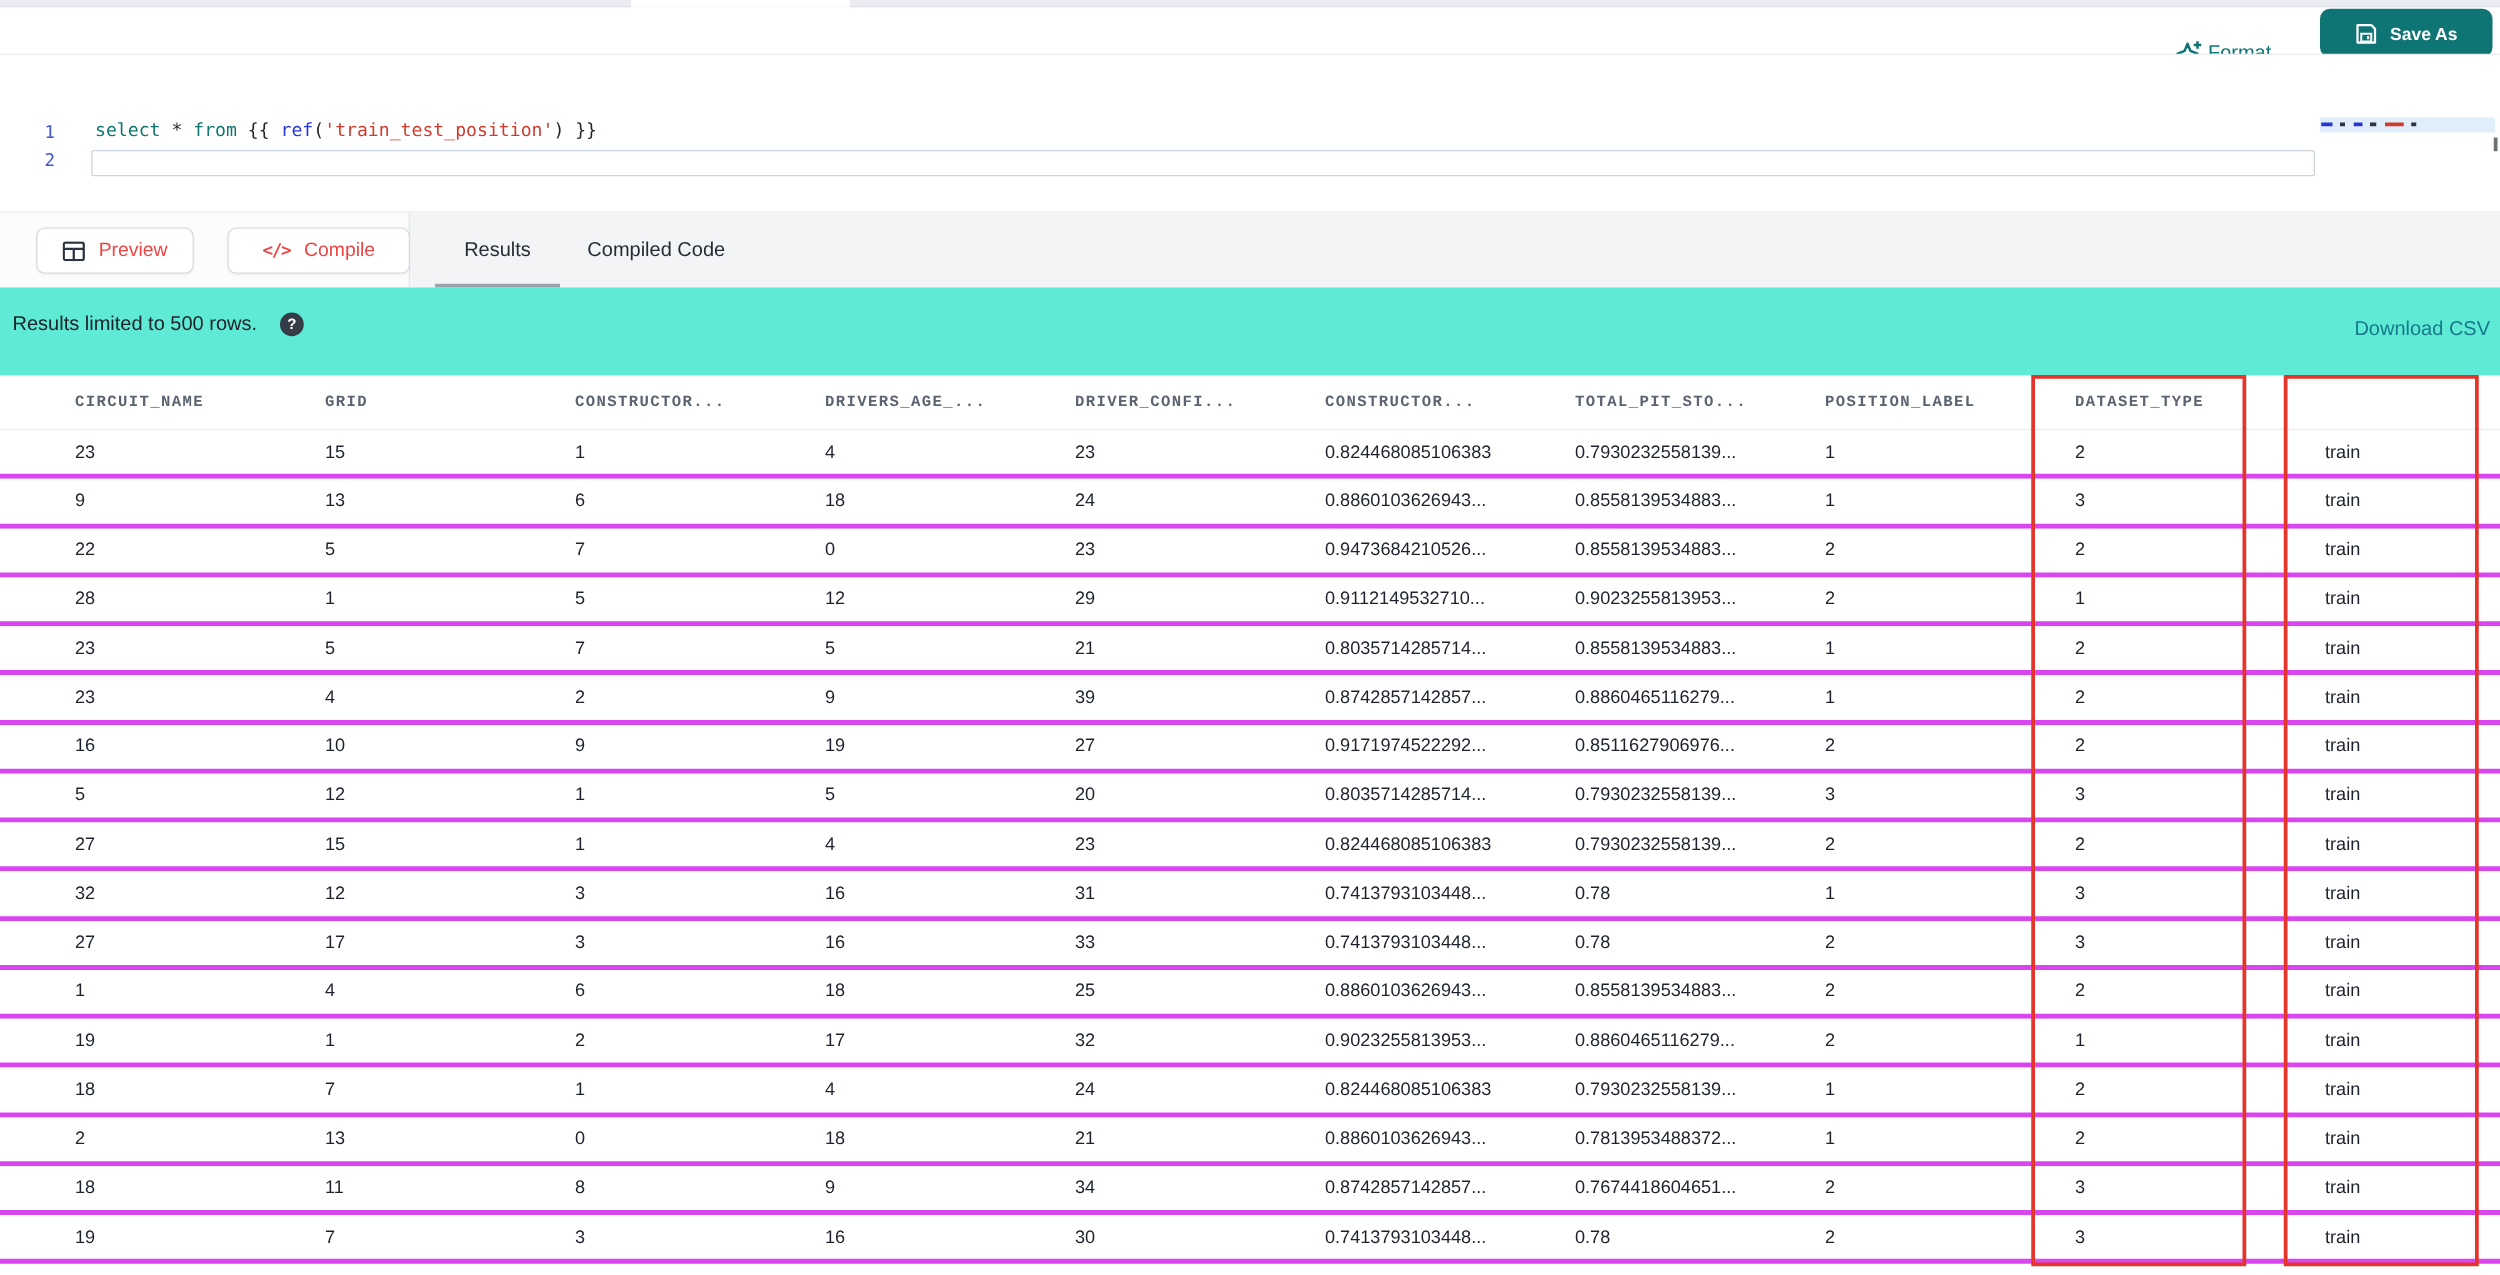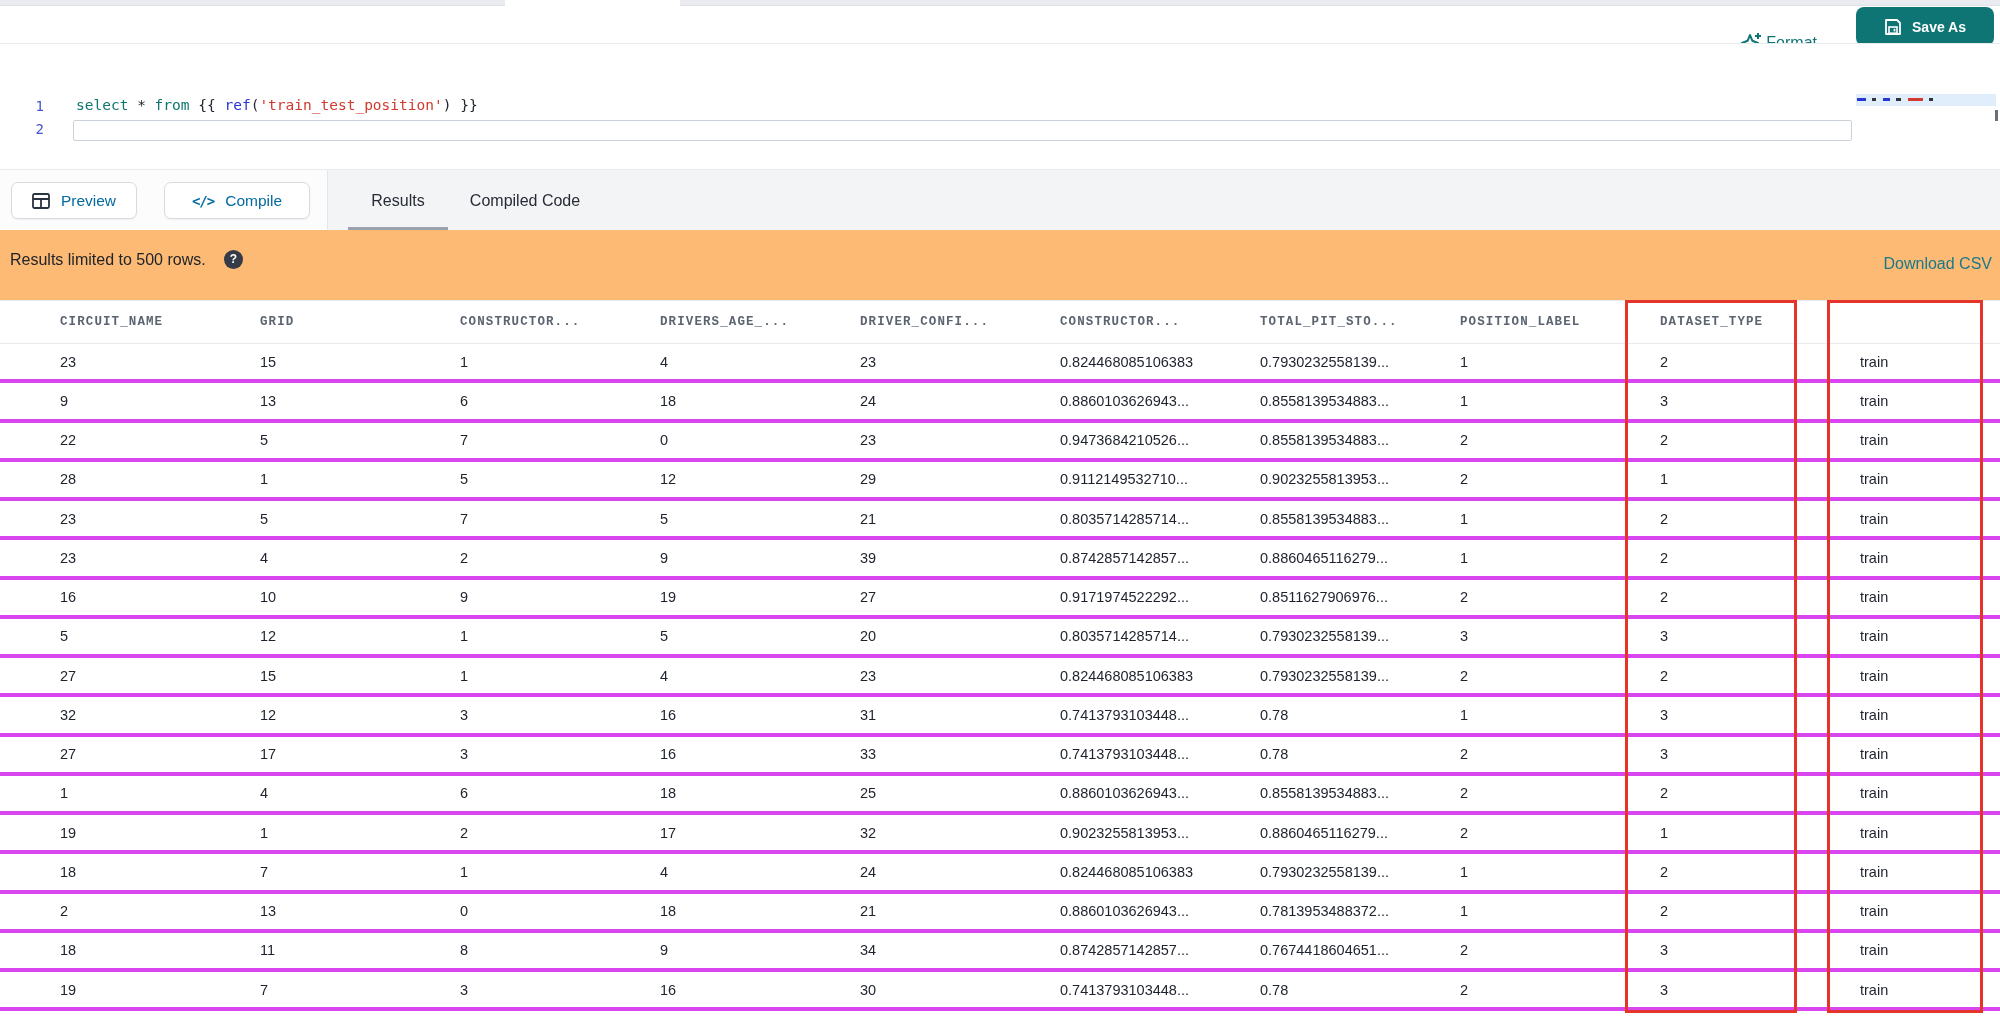--- a/index.html
+++ b/index.html
@@ -37,33 +37,33 @@
   #minimap { position:absolute; left:1856px; top:50px; width:140px; height:12px; background:#e0eefb; }
   #minimap .dash { display:inline-block; height:3px; margin:4px 1px 0 1px; vertical-align:top; }
   #scroll-dot { position:absolute; left:1995px; top:66px; width:3px; height:11px; background:#6b7077; }
 
   
   #toolbar { left:0; top:169px; width:2000px; height:61px; background:#fcfcfd; border-top:1px solid #e9ebee; }
   #toolbar .tabs-bg { position:absolute; left:327px; top:0; right:0; height:61px; background:#f3f4f6;
                       border-left:1px solid #e4e7ea; }
   .tool-btn { position:absolute; top:12px; height:37px; background:#ffffff; border:1px solid #d8dce1;
               border-radius:7px; display:flex; align-items:center; justify-content:center; gap:11px;
-              font-size:15.5px; color:#0369a1; cursor:pointer; box-shadow:0 1px 2px rgba(20,30,50,.06);
-              font-family:"Liberation Sans", sans-serif; }
+              font-size:15.5px; color:#ef4444; cursor:pointer; box-shadow:0 1px 2px rgba(20,30,50,.06);
+              font-family:"Liberation Sans", sans-serif;margin-left:18px; }
   #preview-btn { left:11px; width:126px; }
   #compile-btn { left:164px; width:146px; }
   .compile-glyph { font-family:"DejaVu Sans Mono", monospace; font-weight:bold; font-size:14px; letter-spacing:-1px; }
   .tab { position:absolute; top:0; height:61px; display:flex; align-items:center; justify-content:center;
          font-size:16px; color:#262b35; cursor:pointer; }
   #tab-results { left:348px; width:100px; }
   #tab-compiled { left:452px; width:146px; }
   #tab-results .underline { position:absolute; left:0; bottom:1px; width:100px; height:3px; background:#9aa2ad; }
 
   
-  #results-bar { left:0; top:230px; width:2000px; height:70px; background:#fdba74; }
+  #results-bar { left:0; top:230px; width:2000px; height:70px; background:#5eead4; }
   #limit-text { position:absolute; left:10px; top:21px; font-size:16px; color:#20242b; }
   #help-icon { position:absolute; left:224px; top:20px; width:19px; height:19px; border-radius:50%;
                background:#353c47; color:#ffffff; font-size:12px; font-weight:bold; text-align:center;
                line-height:19px; cursor:pointer; }
   #download-csv { position:absolute; right:8px; top:25px; font-size:16px; color:#17798b; cursor:pointer; }
 
   
   #table { left:0; top:300px; width:2000px; }
   #table-header { display:grid; grid-template-columns:repeat(10,200px); height:44px;
                   border-top:1px solid #e8eaed; border-bottom:1px solid #e8eaed; background:#ffffff; }

